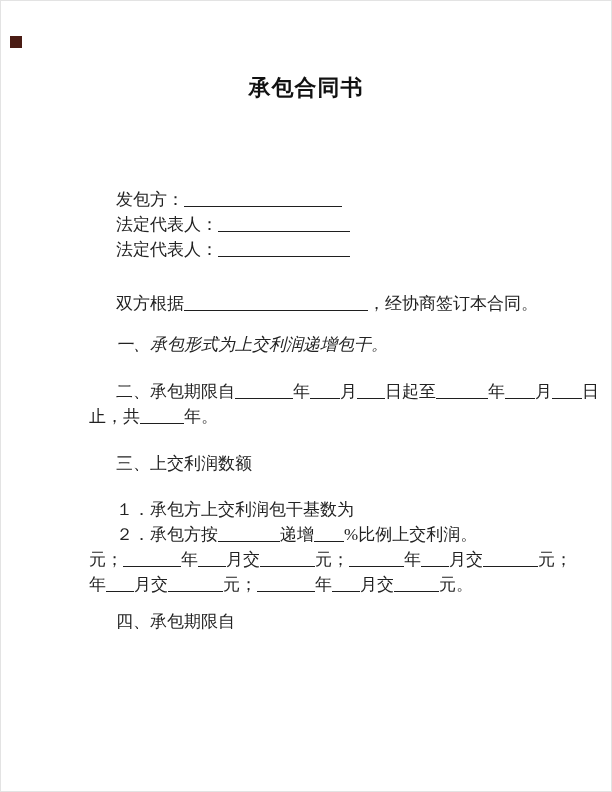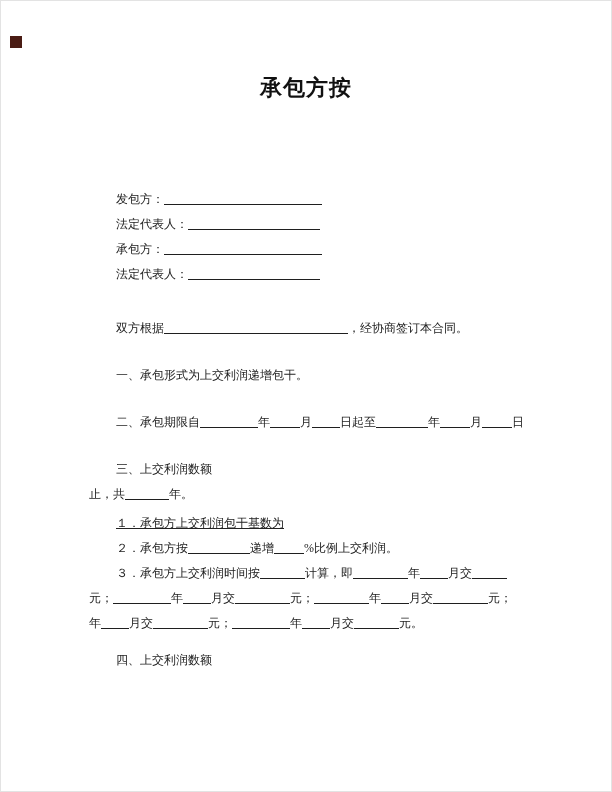--- a/index.html
+++ b/index.html
@@ -34,54 +34,52 @@
   .doc-subtitle {
     margin-top: 15px;
     text-align: center;
     font-size: 14px;
     color: #222222;
   }
   .doc-subtitle .u { text-decoration: underline; text-underline-offset: 2px; }
   .doc-body {
     margin-top: 84px;
     padding: 0 70px 0 88px;
-    font-size: 12px;
+    font-size: 17px;
   }
   .line {
     line-height: 25px;
     white-space: nowrap;
   }
   .line.indent { padding-left: 27px; }
   .seg-text { color: #222222; }
   .blank {
     display: inline-block;
     height: 13px;
     border-bottom: 1px solid #1f1f1f;
     vertical-align: -2px;
   }
 </style>
 </head>
 <body>
 
 <div class="page">
   <div class="corner-mark" style="background: rgb(74, 28, 20);"></div>
 
-  <div class="doc-title">承包方按</div>
+  <div class="doc-title">承包合同书</div>
 
 
   <div class="doc-body">
       <div class="line indent"><span class="seg-text">发包方：</span><span class="blank" style="width: 158px;"></span></div>
       <div class="line indent"><span class="seg-text">法定代表人：</span><span class="blank" style="width: 132px;"></span></div>
-      <div class="line indent"><span class="seg-text">承包方：</span><span class="blank" style="width: 158px;"></span></div>
       <div class="line indent"><span class="seg-text">法定代表人：</span><span class="blank" style="width: 132px;"></span></div>
       <div class="line indent" style="margin-top: 29px;"><span class="seg-text">双方根据</span><span class="blank" style="width: 184px;"></span><span class="seg-text">，经协商签订本合同。</span></div>
-      <div class="line indent" style="margin-top: 22px;"><span class="seg-text">一、承包形式为上交利润递增包干。</span></div>
+      <div class="line indent" style="margin-top: 16px; font-style: italic;"><span class="seg-text">一、承包形式为上交利润递增包干。</span></div>
       <div class="line indent" style="margin-top: 22px;"><span class="seg-text">二、承包期限自</span><span class="blank" style="width: 58px;"></span><span class="seg-text">年</span><span class="blank" style="width: 30px;"></span><span class="seg-text">月</span><span class="blank" style="width: 28px;"></span><span class="seg-text">日起至</span><span class="blank" style="width: 52px;"></span><span class="seg-text">年</span><span class="blank" style="width: 30px;"></span><span class="seg-text">月</span><span class="blank" style="width: 30px;"></span><span class="seg-text">日</span></div>
+      <div class="line"><span class="seg-text">止，共</span><span class="blank" style="width: 44px;"></span><span class="seg-text">年。</span></div>
       <div class="line indent" style="margin-top: 22px;"><span class="seg-text">三、上交利润数额</span></div>
-      <div class="line"><span class="seg-text">止，共</span><span class="blank" style="width: 44px;"></span><span class="seg-text">年。</span></div>
-      <div class="line indent" style="margin-top: 4px; text-decoration: underline;"><span class="seg-text">１．承包方上交利润包干基数为</span></div>
+      <div class="line indent" style="margin-top: 21px;"><span class="seg-text">１．承包方上交利润包干基数为</span></div>
       <div class="line indent"><span class="seg-text">２．承包方按</span><span class="blank" style="width: 62px;"></span><span class="seg-text">递增</span><span class="blank" style="width: 30px;"></span><span class="seg-text">%比例上交利润。</span></div>
-      <div class="line indent"><span class="seg-text">３．承包方上交利润时间按</span><span class="blank" style="width: 45px;"></span><span class="seg-text">计算，即</span><span class="blank" style="width: 55px;"></span><span class="seg-text">年</span><span class="blank" style="width: 28px;"></span><span class="seg-text">月交</span><span class="blank" style="width: 35px;"></span></div>
       <div class="line"><span class="seg-text">元；</span><span class="blank" style="width: 58px;"></span><span class="seg-text">年</span><span class="blank" style="width: 28px;"></span><span class="seg-text">月交</span><span class="blank" style="width: 55px;"></span><span class="seg-text">元；</span><span class="blank" style="width: 55px;"></span><span class="seg-text">年</span><span class="blank" style="width: 28px;"></span><span class="seg-text">月交</span><span class="blank" style="width: 55px;"></span><span class="seg-text">元；</span></div>
       <div class="line"><span class="seg-text">年</span><span class="blank" style="width: 28px;"></span><span class="seg-text">月交</span><span class="blank" style="width: 55px;"></span><span class="seg-text">元；</span><span class="blank" style="width: 58px;"></span><span class="seg-text">年</span><span class="blank" style="width: 28px;"></span><span class="seg-text">月交</span><span class="blank" style="width: 45px;"></span><span class="seg-text">元。</span></div>
-      <div class="line indent" style="margin-top: 12px;"><span class="seg-text">四、上交利润数额</span></div>
+      <div class="line indent" style="margin-top: 12px;"><span class="seg-text">四、承包期限自</span></div>
     </div>
 </div>
 
 </body></html>

